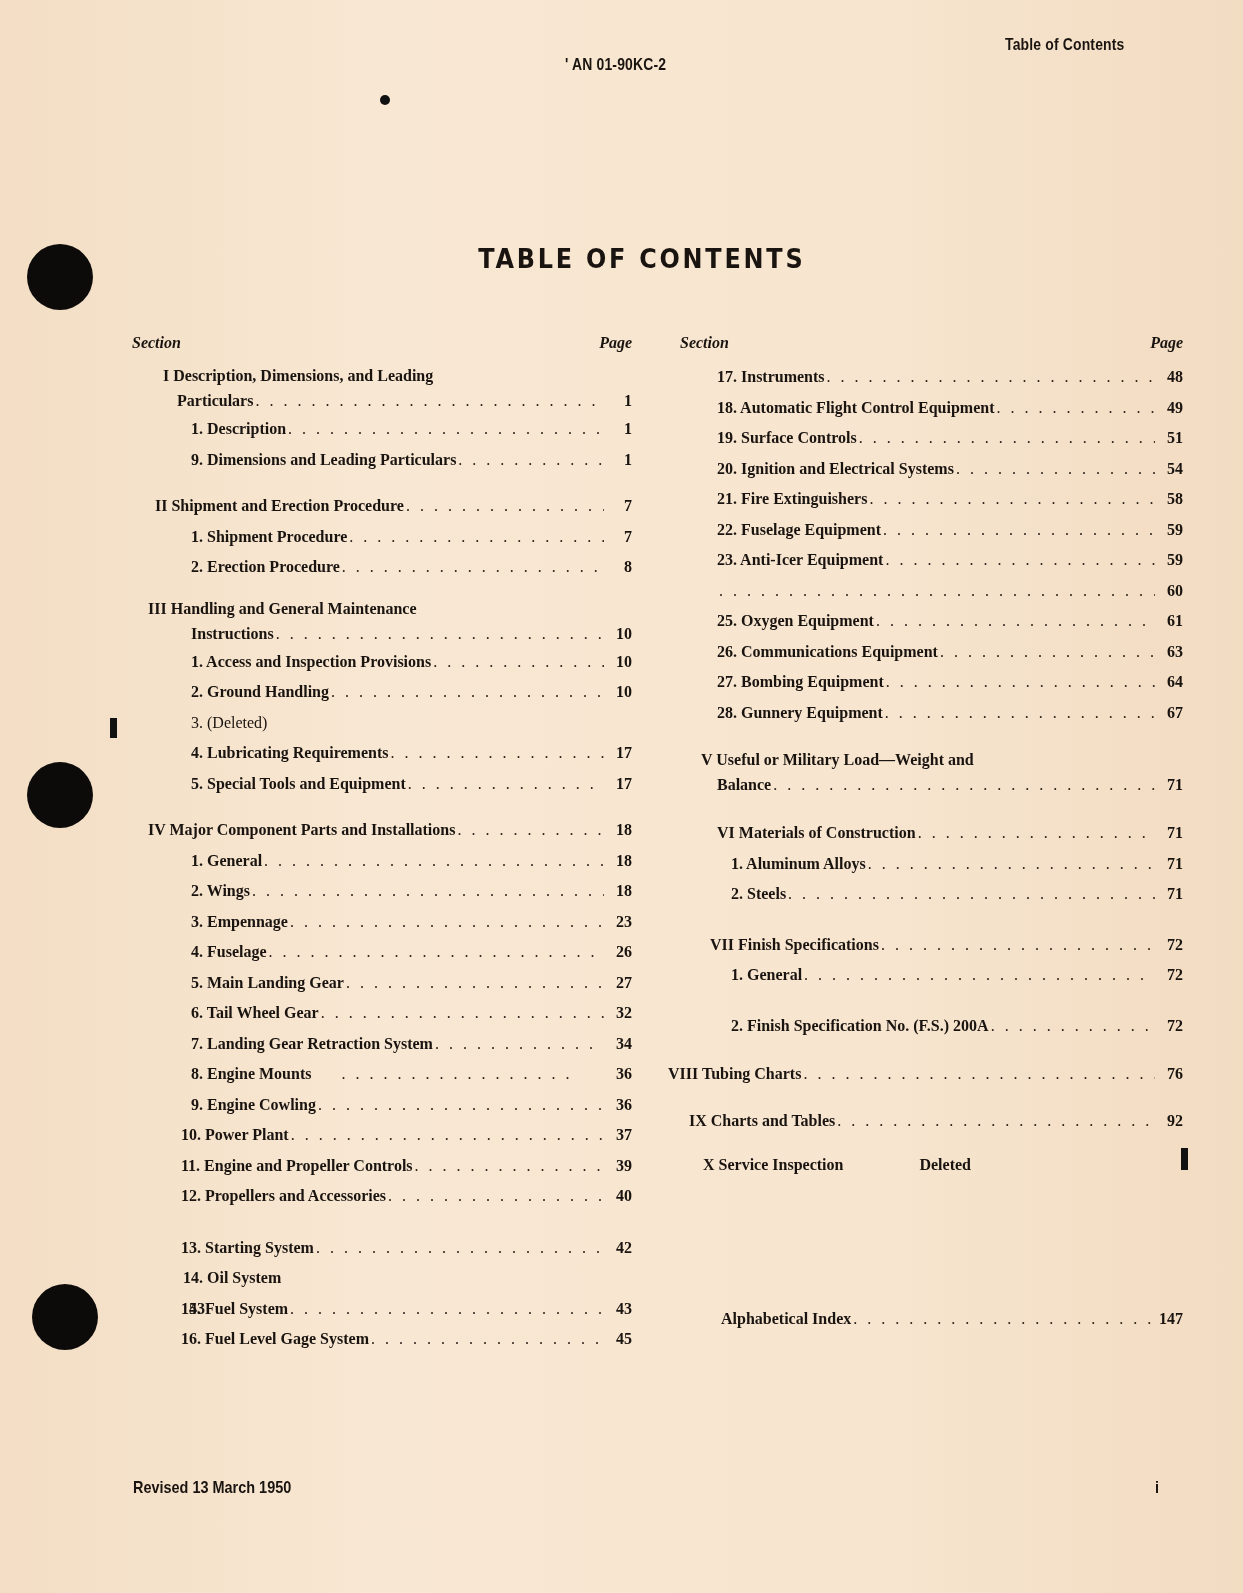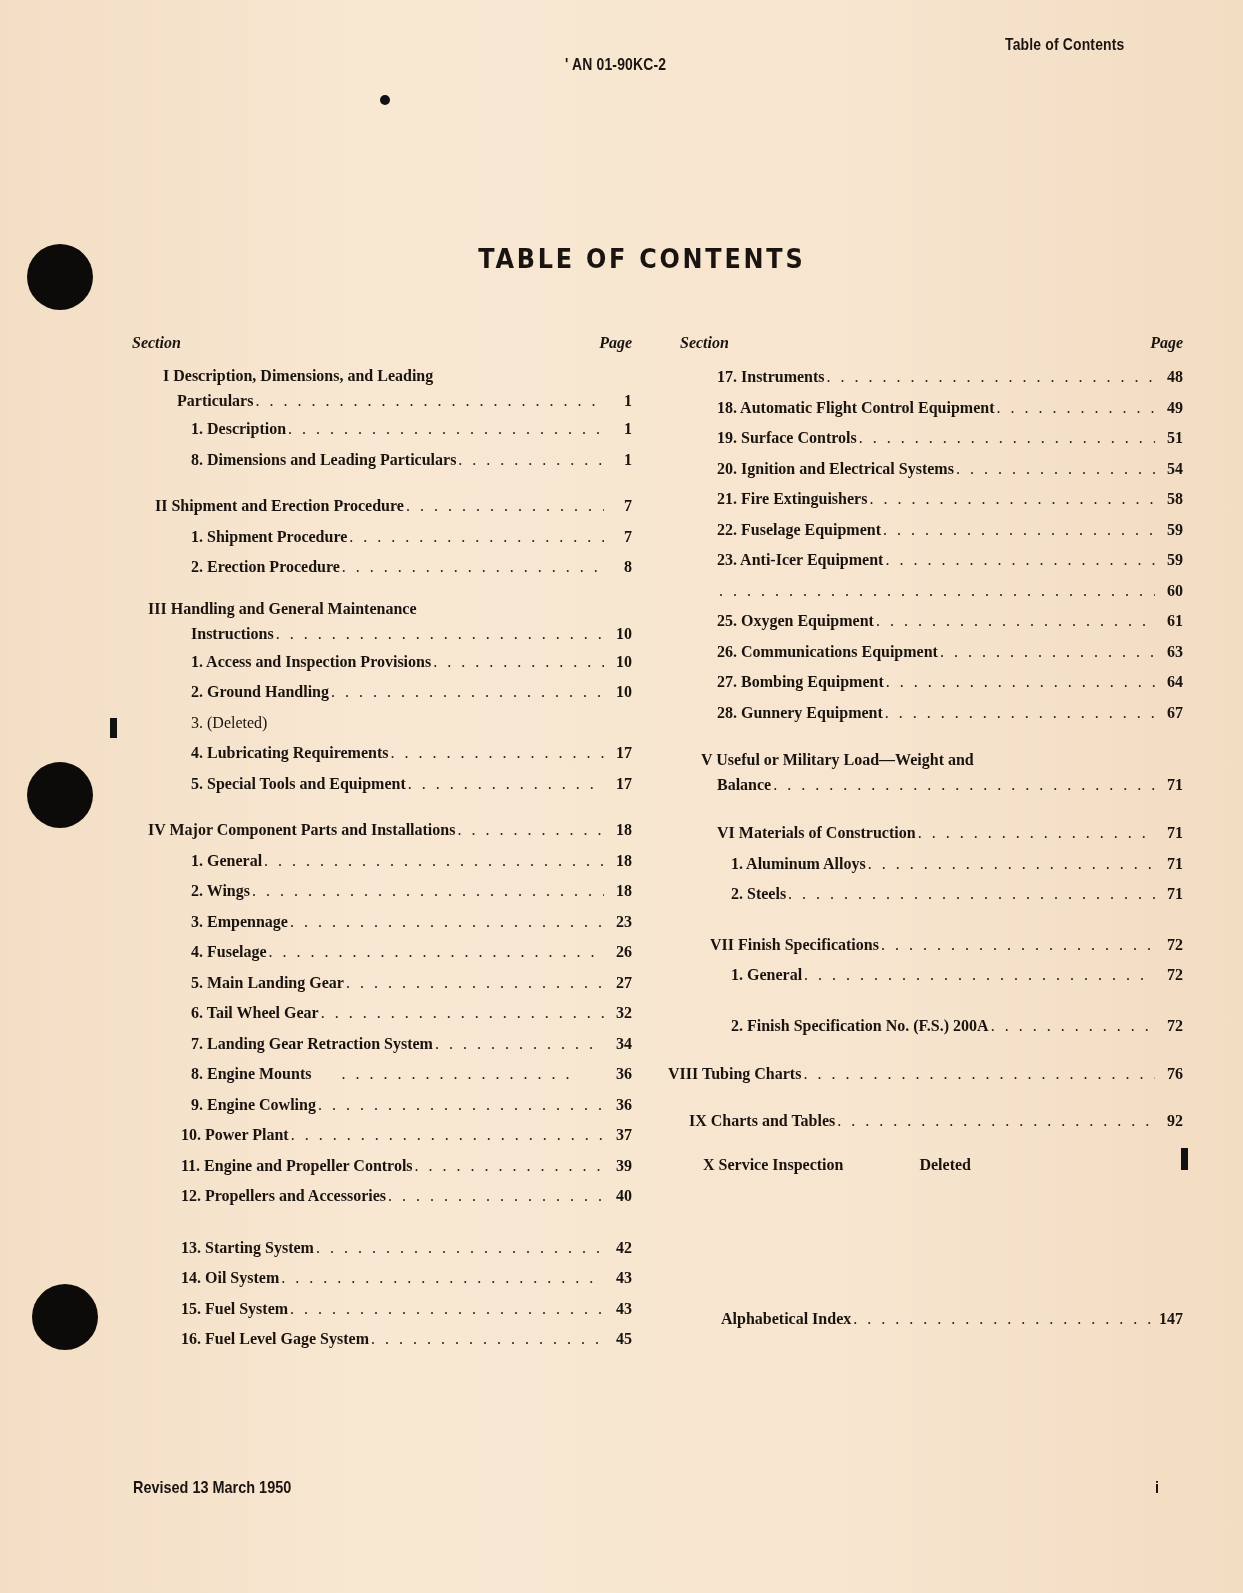--- a/index.html
+++ b/index.html
@@ -59,21 +59,21 @@
       <span class="lbl">Particulars</span>
         <span class="dots"></span>
         <span class="pg">1</span>
     </div>
     <div class="entry" style="padding-left:59px;">
       <span class="lbl">1. Description</span>
         <span class="dots"></span>
         <span class="pg">1</span>
     </div>
     <div class="entry" style="padding-left:59px;">
-      <span class="lbl">8. Dimensions and Leading Particulars</span>
+      <span class="lbl">9. Dimensions and Leading Particulars</span>
         <span class="dots"></span>
         <span class="pg">1</span>
     </div>
 
     <div class="gap" style="height:16px;"></div>
     <div class="entry" style="padding-left:23px;">
       <span class="lbl">II Shipment and Erection Procedure</span>
         <span class="dots"></span>
         <span class="pg">7</span>
     </div>
@@ -185,21 +185,21 @@
     <div class="entry" style="padding-left:49px;">
         <span class="lbl">12. Propellers and Accessories</span>
         <span class="dots"></span>
         <span class="pg">40</span>
       </div>
     <div class="entry" style="padding-left:49px;margin-top:21px;">
         <span class="lbl">13. Starting System</span>
         <span class="dots"></span>
         <span class="pg">42</span>
       </div>
-    <div class="entry" style="padding-left:49px;">
+    <div class="entry" style="padding-left:49px;flex-direction:column;">
         <span class="lbl">14. Oil System</span>
         <span class="dots"></span>
         <span class="pg">43</span>
       </div>
     <div class="entry" style="padding-left:49px;">
         <span class="lbl">15. Fuel System</span>
         <span class="dots"></span>
         <span class="pg">43</span>
       </div>
     <div class="entry" style="padding-left:49px;">

